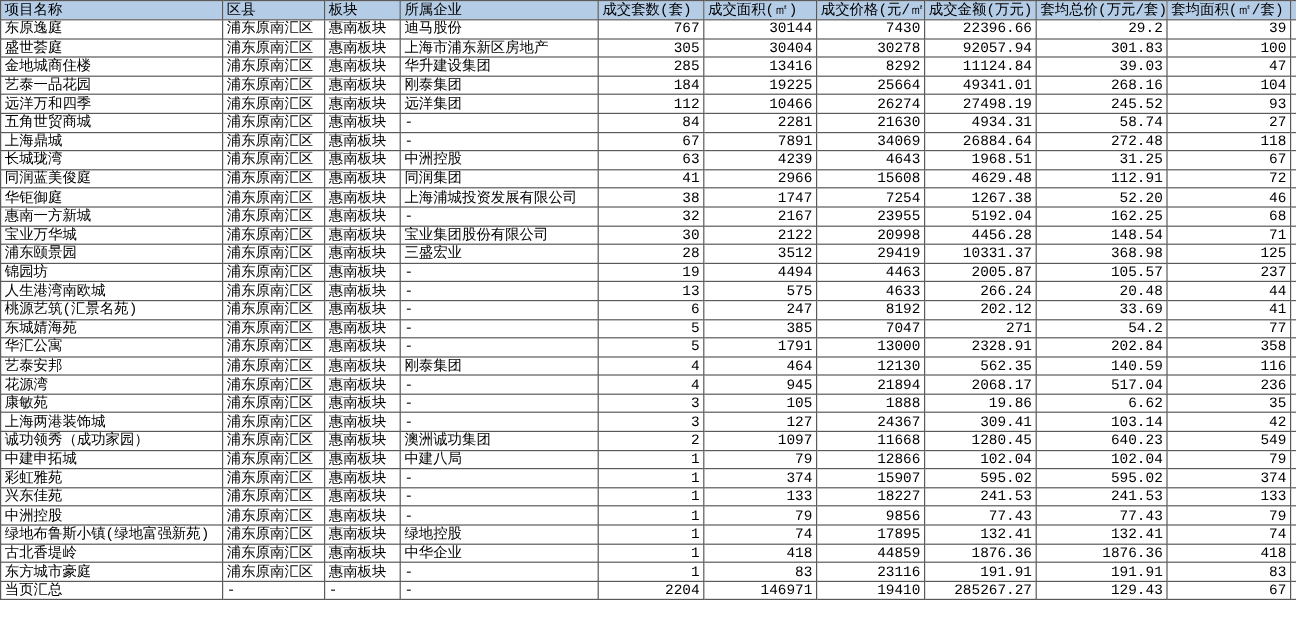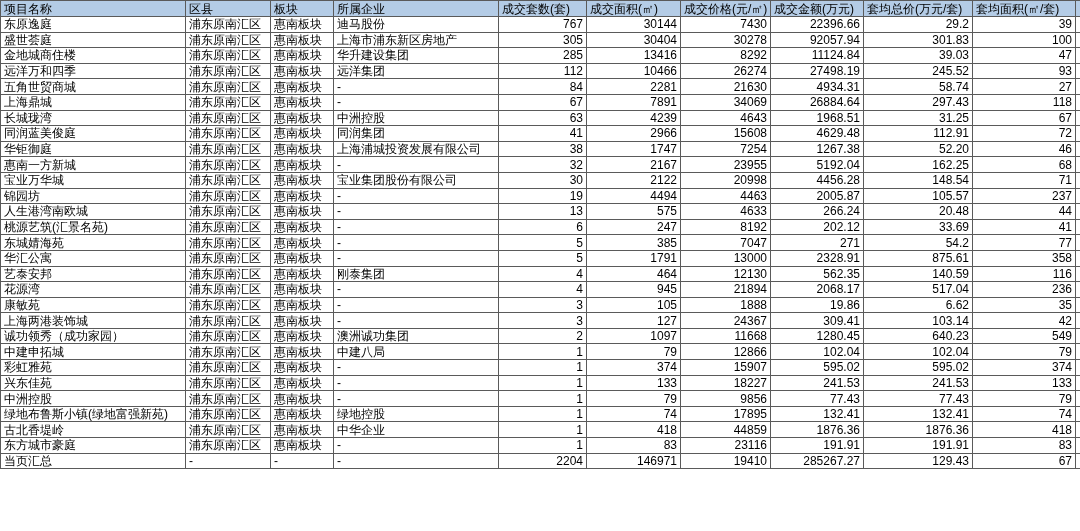--- a/index.html
+++ b/index.html
@@ -11,20 +11,21 @@
     width: 1080px;
     height: 531px;
     overflow: hidden;
     font-family: "Liberation Sans", "DejaVu Sans", sans-serif;
     color: #000000;
   }
   table {
     width: 1080px;
     table-layout: fixed;
     border-collapse: collapse;
+    font-family: Liberation Mono, monospace;
   }
   th, td {
     border: 1px solid #5a5a5a;
     font-size: 12px;
     font-weight: normal;
     white-space: nowrap;
     overflow: hidden;
     padding: 0 2px;
     line-height: 14px;
   }
@@ -104,20 +105,33 @@
         <td class="align-left">华升建设集团</td>
         <td class="align-right">285</td>
         <td class="align-right">13416</td>
         <td class="align-right">8292</td>
         <td class="align-right">11124.84</td>
         <td class="align-right">39.03</td>
         <td class="align-right">47</td>
         <td class="align-left"></td>
       </tr>
       <tr>
+        <td class="align-left">艺泰一品花园</td>
+        <td class="align-left">浦东原南汇区</td>
+        <td class="align-left">惠南板块</td>
+        <td class="align-left">刚泰集团</td>
+        <td class="align-right">184</td>
+        <td class="align-right">19225</td>
+        <td class="align-right">25664</td>
+        <td class="align-right">49341.01</td>
+        <td class="align-right">268.16</td>
+        <td class="align-right">104</td>
+        <td class="align-left"></td>
+      </tr>
+      <tr>
         <td class="align-left">远洋万和四季</td>
         <td class="align-left">浦东原南汇区</td>
         <td class="align-left">惠南板块</td>
         <td class="align-left">远洋集团</td>
         <td class="align-right">112</td>
         <td class="align-right">10466</td>
         <td class="align-right">26274</td>
         <td class="align-right">27498.19</td>
         <td class="align-right">245.52</td>
         <td class="align-right">93</td>
@@ -138,21 +152,21 @@
       </tr>
       <tr>
         <td class="align-left">上海鼎城</td>
         <td class="align-left">浦东原南汇区</td>
         <td class="align-left">惠南板块</td>
         <td class="align-left">-</td>
         <td class="align-right">67</td>
         <td class="align-right">7891</td>
         <td class="align-right">34069</td>
         <td class="align-right">26884.64</td>
-        <td class="align-right">297.43</td>
+        <td class="align-right">272.48</td>
         <td class="align-right">118</td>
         <td class="align-left"></td>
       </tr>
       <tr>
         <td class="align-left">长城珑湾</td>
         <td class="align-left">浦东原南汇区</td>
         <td class="align-left">惠南板块</td>
         <td class="align-left">中洲控股</td>
         <td class="align-right">63</td>
         <td class="align-right">4239</td>
@@ -208,20 +222,33 @@
         <td class="align-left">宝业集团股份有限公司</td>
         <td class="align-right">30</td>
         <td class="align-right">2122</td>
         <td class="align-right">20998</td>
         <td class="align-right">4456.28</td>
         <td class="align-right">148.54</td>
         <td class="align-right">71</td>
         <td class="align-left"></td>
       </tr>
       <tr>
+        <td class="align-left">浦东颐景园</td>
+        <td class="align-left">浦东原南汇区</td>
+        <td class="align-left">惠南板块</td>
+        <td class="align-left">三盛宏业</td>
+        <td class="align-right">28</td>
+        <td class="align-right">3512</td>
+        <td class="align-right">29419</td>
+        <td class="align-right">10331.37</td>
+        <td class="align-right">368.98</td>
+        <td class="align-right">125</td>
+        <td class="align-left"></td>
+      </tr>
+      <tr>
         <td class="align-left">锦园坊</td>
         <td class="align-left">浦东原南汇区</td>
         <td class="align-left">惠南板块</td>
         <td class="align-left">-</td>
         <td class="align-right">19</td>
         <td class="align-right">4494</td>
         <td class="align-right">4463</td>
         <td class="align-right">2005.87</td>
         <td class="align-right">105.57</td>
         <td class="align-right">237</td>
@@ -268,21 +295,21 @@
       </tr>
       <tr>
         <td class="align-left">华汇公寓</td>
         <td class="align-left">浦东原南汇区</td>
         <td class="align-left">惠南板块</td>
         <td class="align-left">-</td>
         <td class="align-right">5</td>
         <td class="align-right">1791</td>
         <td class="align-right">13000</td>
         <td class="align-right">2328.91</td>
-        <td class="align-right">875.61</td>
+        <td class="align-right">202.84</td>
         <td class="align-right">358</td>
         <td class="align-left"></td>
       </tr>
       <tr>
         <td class="align-left">艺泰安邦</td>
         <td class="align-left">浦东原南汇区</td>
         <td class="align-left">惠南板块</td>
         <td class="align-left">刚泰集团</td>
         <td class="align-right">4</td>
         <td class="align-right">464</td>

